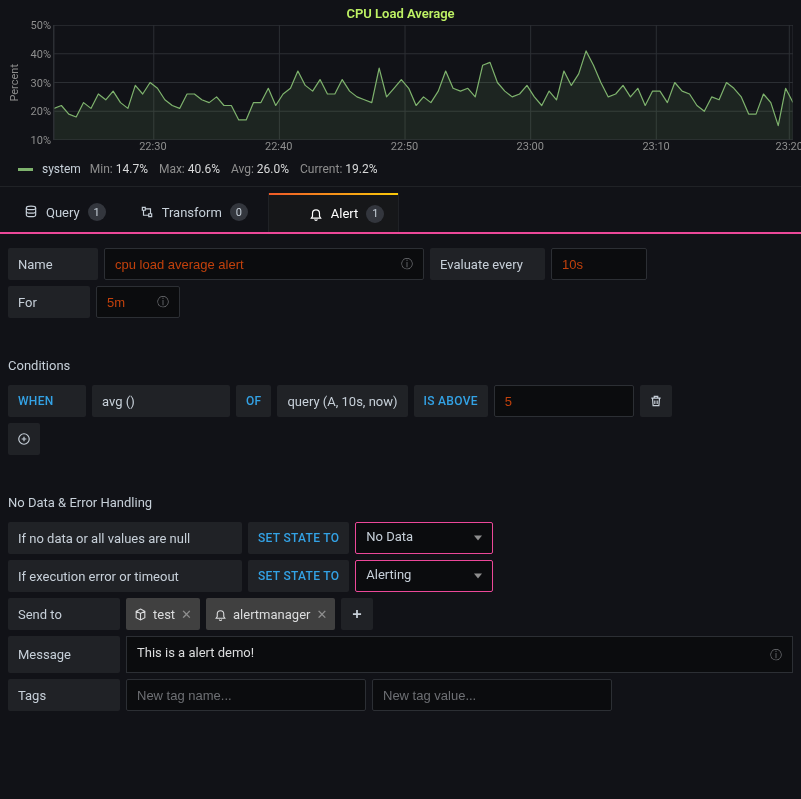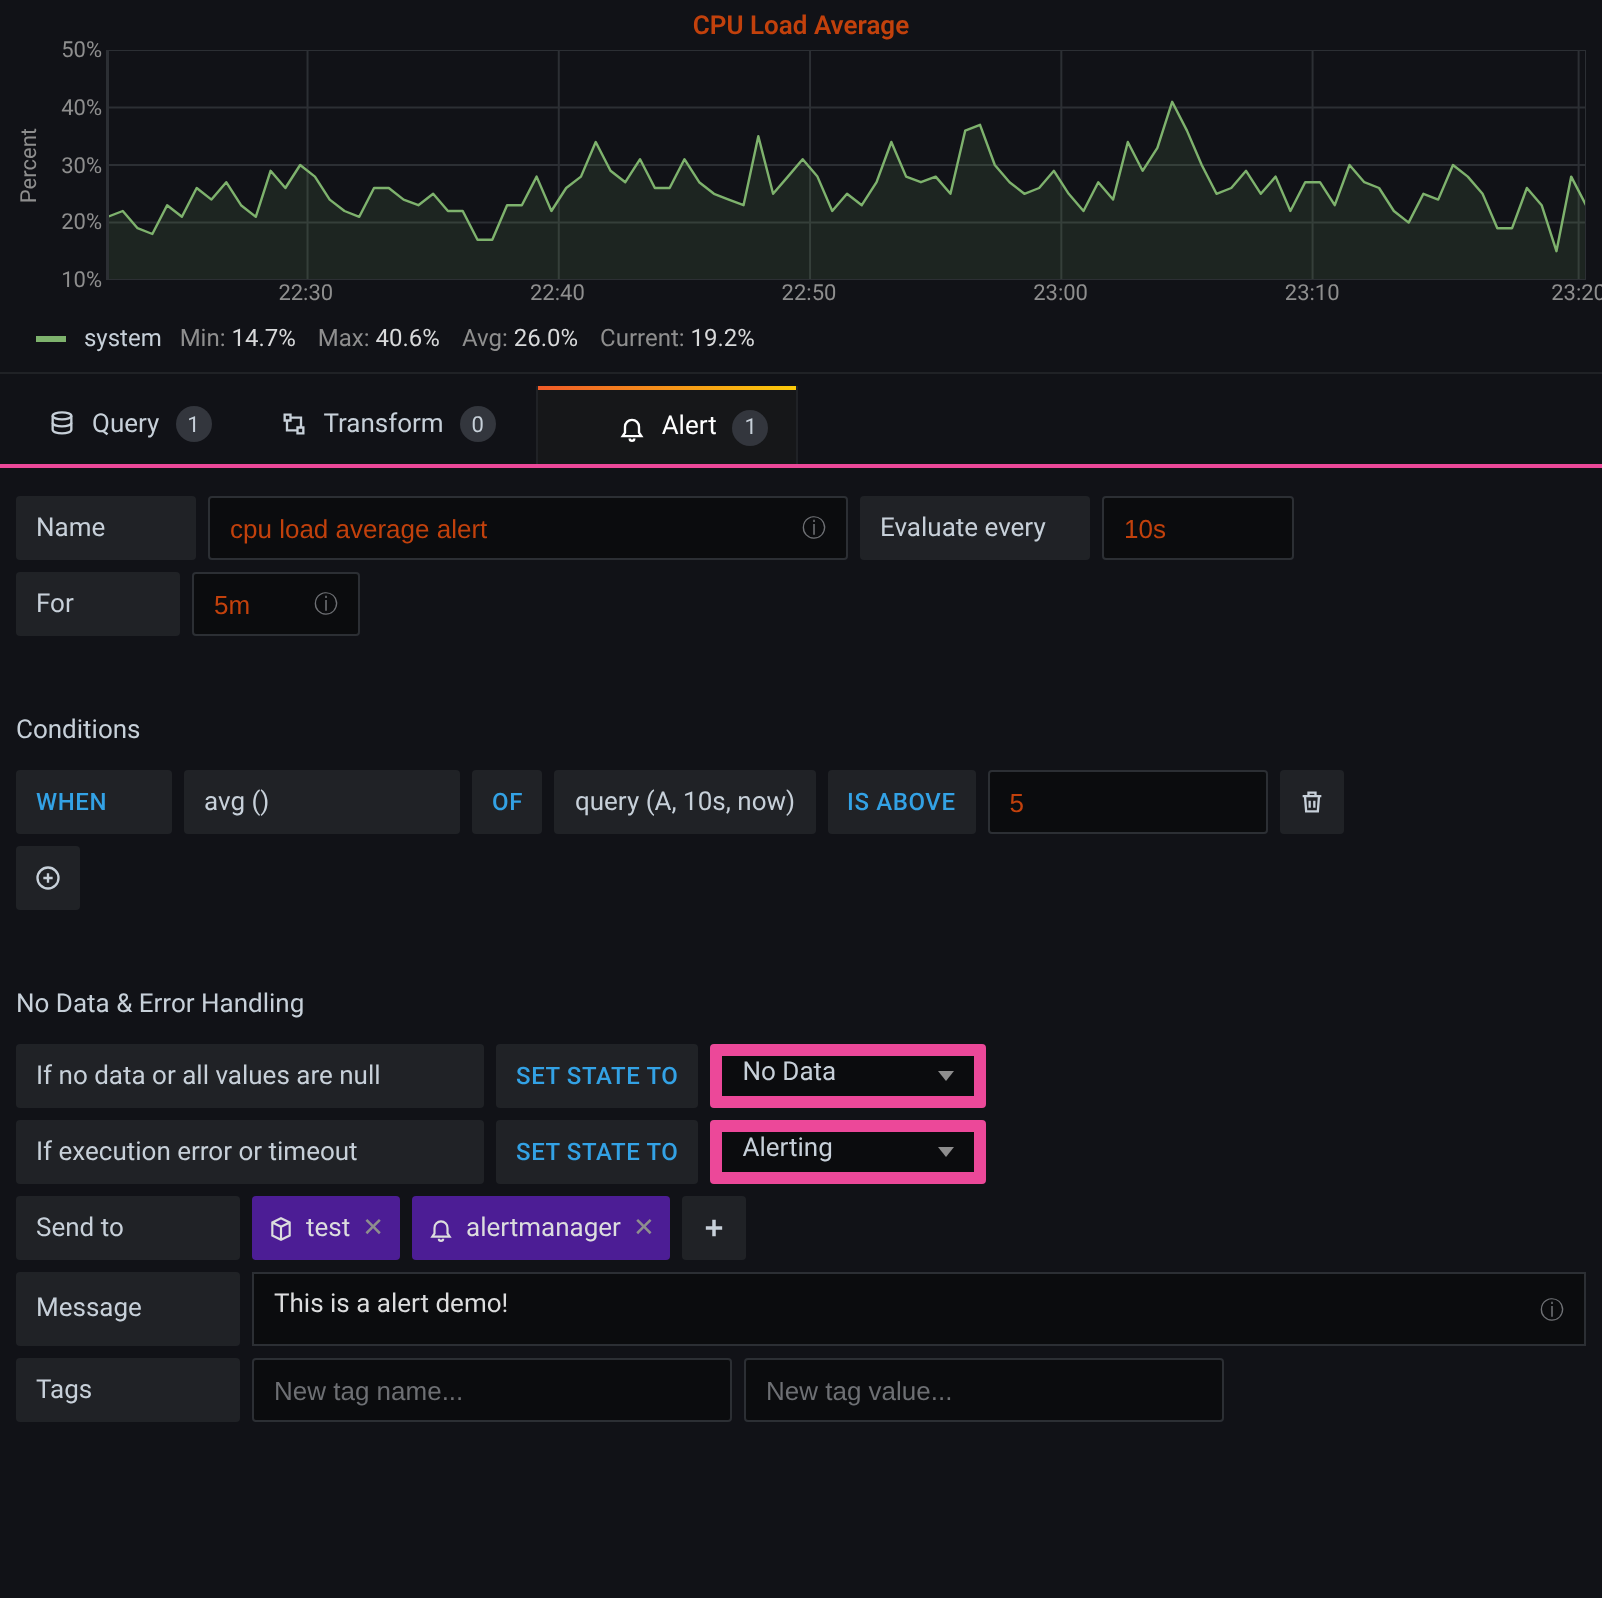--- a/index.html
+++ b/index.html
@@ -1,21 +1,21 @@
 <!DOCTYPE html>
 <html><head>
 <meta charset="utf-8">
 <style>
   * { box-sizing: border-box; margin: 0; padding: 0; }
   html, body { width: 801px; height: 799px; background: #111217; color: #c7d0d9; font-family: Roboto, "Helvetica Neue", Arial, sans-serif; font-size: 13px; overflow: hidden; }
   body { display:flex; flex-direction:column; }
 
   
   .chart-panel { border-bottom: 1px solid #202226; padding: 6px 8px 10px 8px; }
-  .chart-title { text-align:center; color:#c2410c; font-size:13px; font-weight:600; margin-bottom:4px; }
+  .chart-title { text-align:center; color:#bef264; font-size:13px; font-weight:600; margin-bottom:4px; }
   .chart-wrap { position:relative; height:115px; display:flex; }
   .yaxis-label { writing-mode: vertical-rl; transform: rotate(180deg); font-size:11px; color:#8e8e8e; align-self:center; margin-right:4px;}
   .yaxis-ticks { width:28px; position:relative; }
   .yaxis-ticks span { position:absolute; right:2px; font-size:11px; color:#8e8e8e; transform:translateY(-50%);}
   .plot-region { flex:1; position:relative; border-left:1px solid #2c2f34; }
   .plot-svg { width:100%; height:100%; display:block;}
   .gridline { stroke:#2c2f34; stroke-width:1;}
   .gridlineV { stroke:#2c2f34; stroke-width:1;}
   .plot-border { fill:none; stroke:#2c2f34; stroke-width:1;}
   .line-series { fill:none; stroke:#7eb26d; stroke-width:1.2; stroke-linejoin:round;}
@@ -51,25 +51,25 @@
   .label-w234 { width:234px; }
   .input-box { background:#0b0c0e; border:1px solid #2c2f34; padding: 0 10px; min-height:32px; color:#dcddde;}
   .input-box input {
     background:transparent; border:none; outline:none; color:#c2410c; font-size:13px; width:100%;
   }
   .info-icn { margin-left:auto; color:#6e7074; font-size:12px;}
   .kw { background:#202226; color:#33a2e5; padding:0 10px; min-height:32px; display:flex;align-items:center; font-weight:500; font-size:12px; border-radius:2px; letter-spacing:.3px;}
   .pill-btn { padding:0 10px; min-height:32px; cursor:pointer; }
   .icon-btn { width:32px; height:32px; background:#202226; display:flex;align-items:center;justify-content:center;color:#c7d0d9;border-radius:2px;cursor:pointer;}
   .icon-btn svg{width:14px;height:14px;}
-  .sel-box { background:#0b0c0e; border:6px solid #ec4899; padding:0 28px 4px 10px; min-height:32px; min-width:138px; position:relative; cursor:pointer;}
+  .sel-box { background:#0b0c0e; border:1px solid #ec4899; padding:0 28px 4px 10px; min-height:32px; min-width:138px; position:relative; cursor:pointer;}
   .sel-box::after { content:""; position:absolute; right:10px; top:50%; width:0;height:0;border-left:4px solid transparent;border-right:4px solid transparent;border-top:5px solid #8e8e8e; transform:translateY(-50%);}
   .set-state { color:#33a2e5; font-weight:500; font-size:12px; letter-spacing:.3px;}
 
-  .tag-chip { background:#4c1d95; padding:0 8px; min-height:32px; display:inline-flex;align-items:center; gap:6px; border-radius:2px; color:#dcddde;}
+  .tag-chip { background:#404040; padding:0 8px; min-height:32px; display:inline-flex;align-items:center; gap:6px; border-radius:2px; color:#dcddde;}
   .tag-chip svg { width:13px; height:13px;}
   .tag-x { color:#8e8e8e; cursor:pointer; }
   .textarea-box { background:#0b0c0e; border:1px solid #2c2f34; padding:8px 10px; color:#dcddde; min-height:32px; flex:1; display:flex; align-items:flex-start;}
   .textarea-box .info-icn{align-self:flex-start; margin-top:2px;}
   input::placeholder { color:#6e7074; }
 </style>
 </head>
 <body>
 
 <div class="chart-panel">

